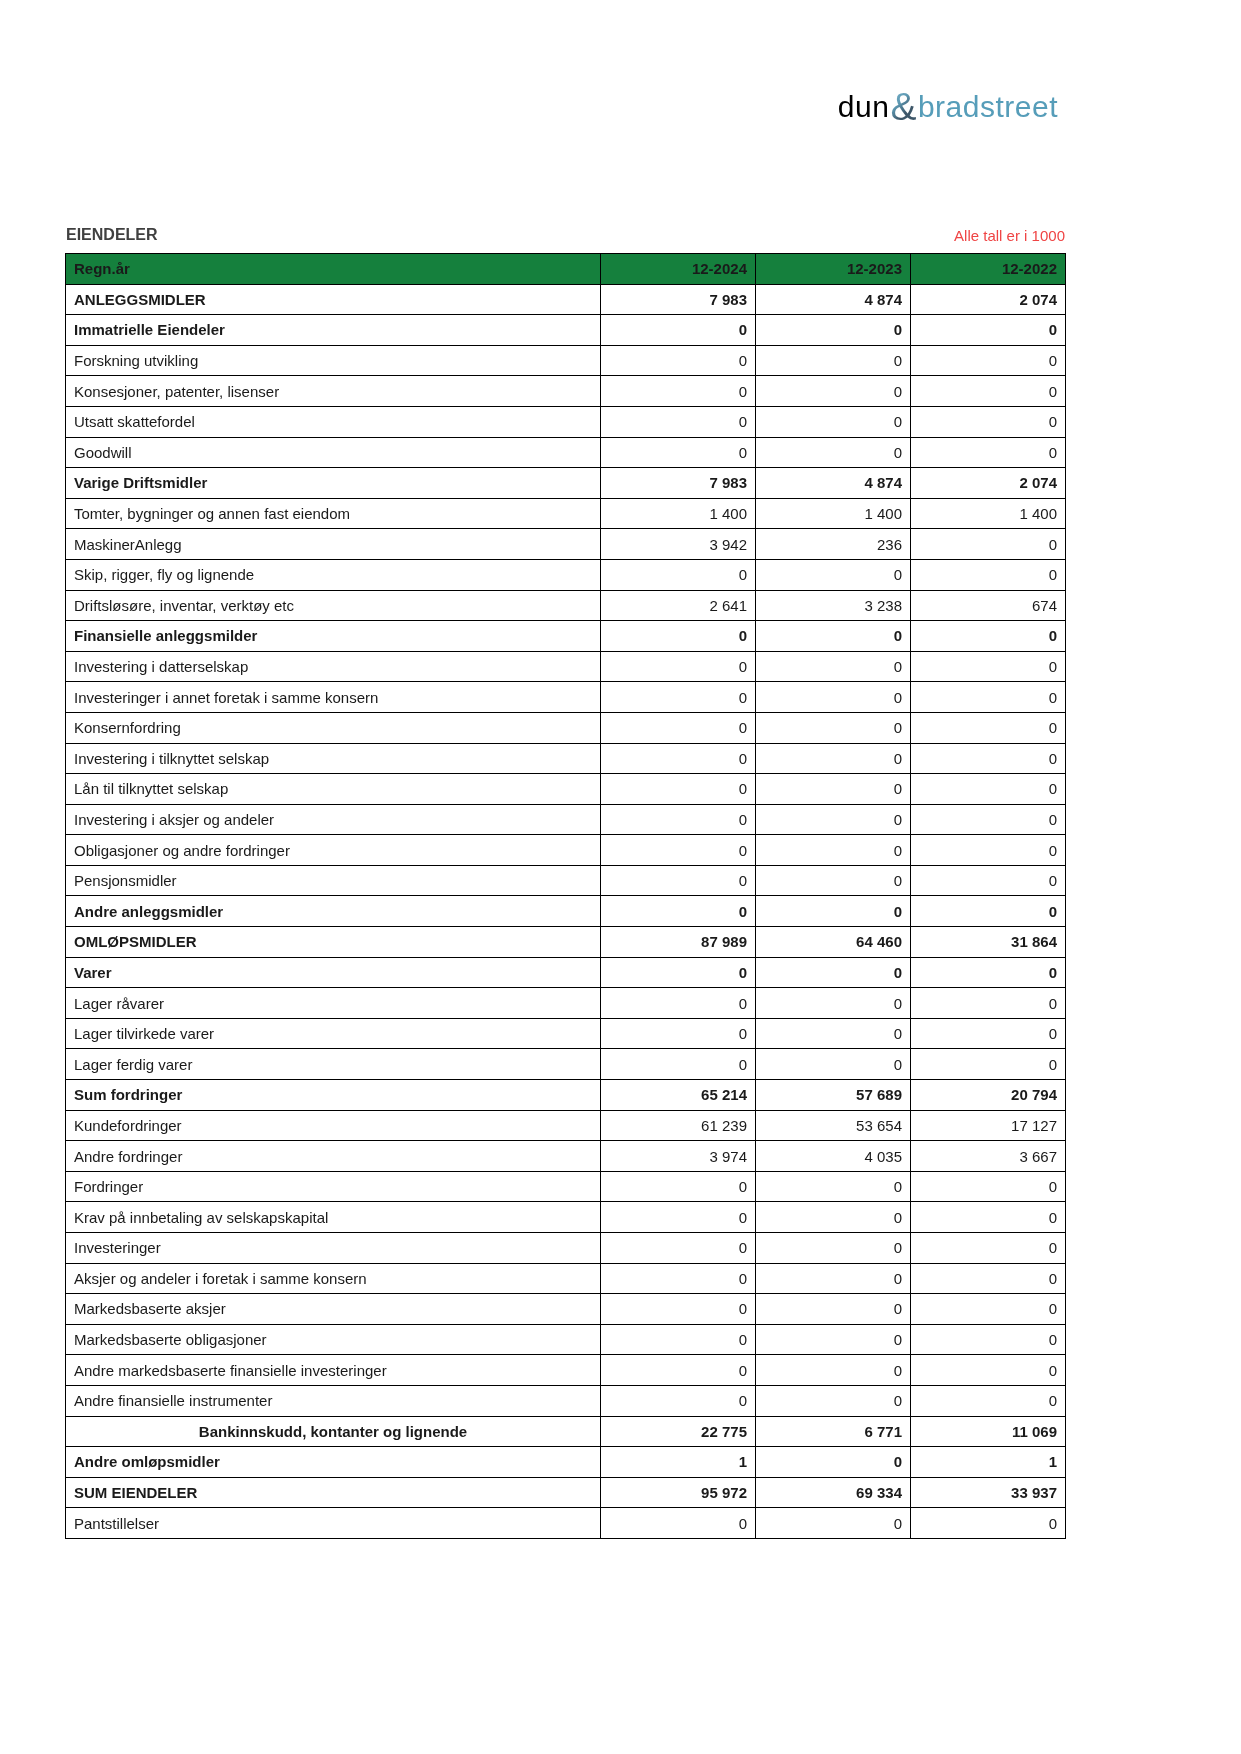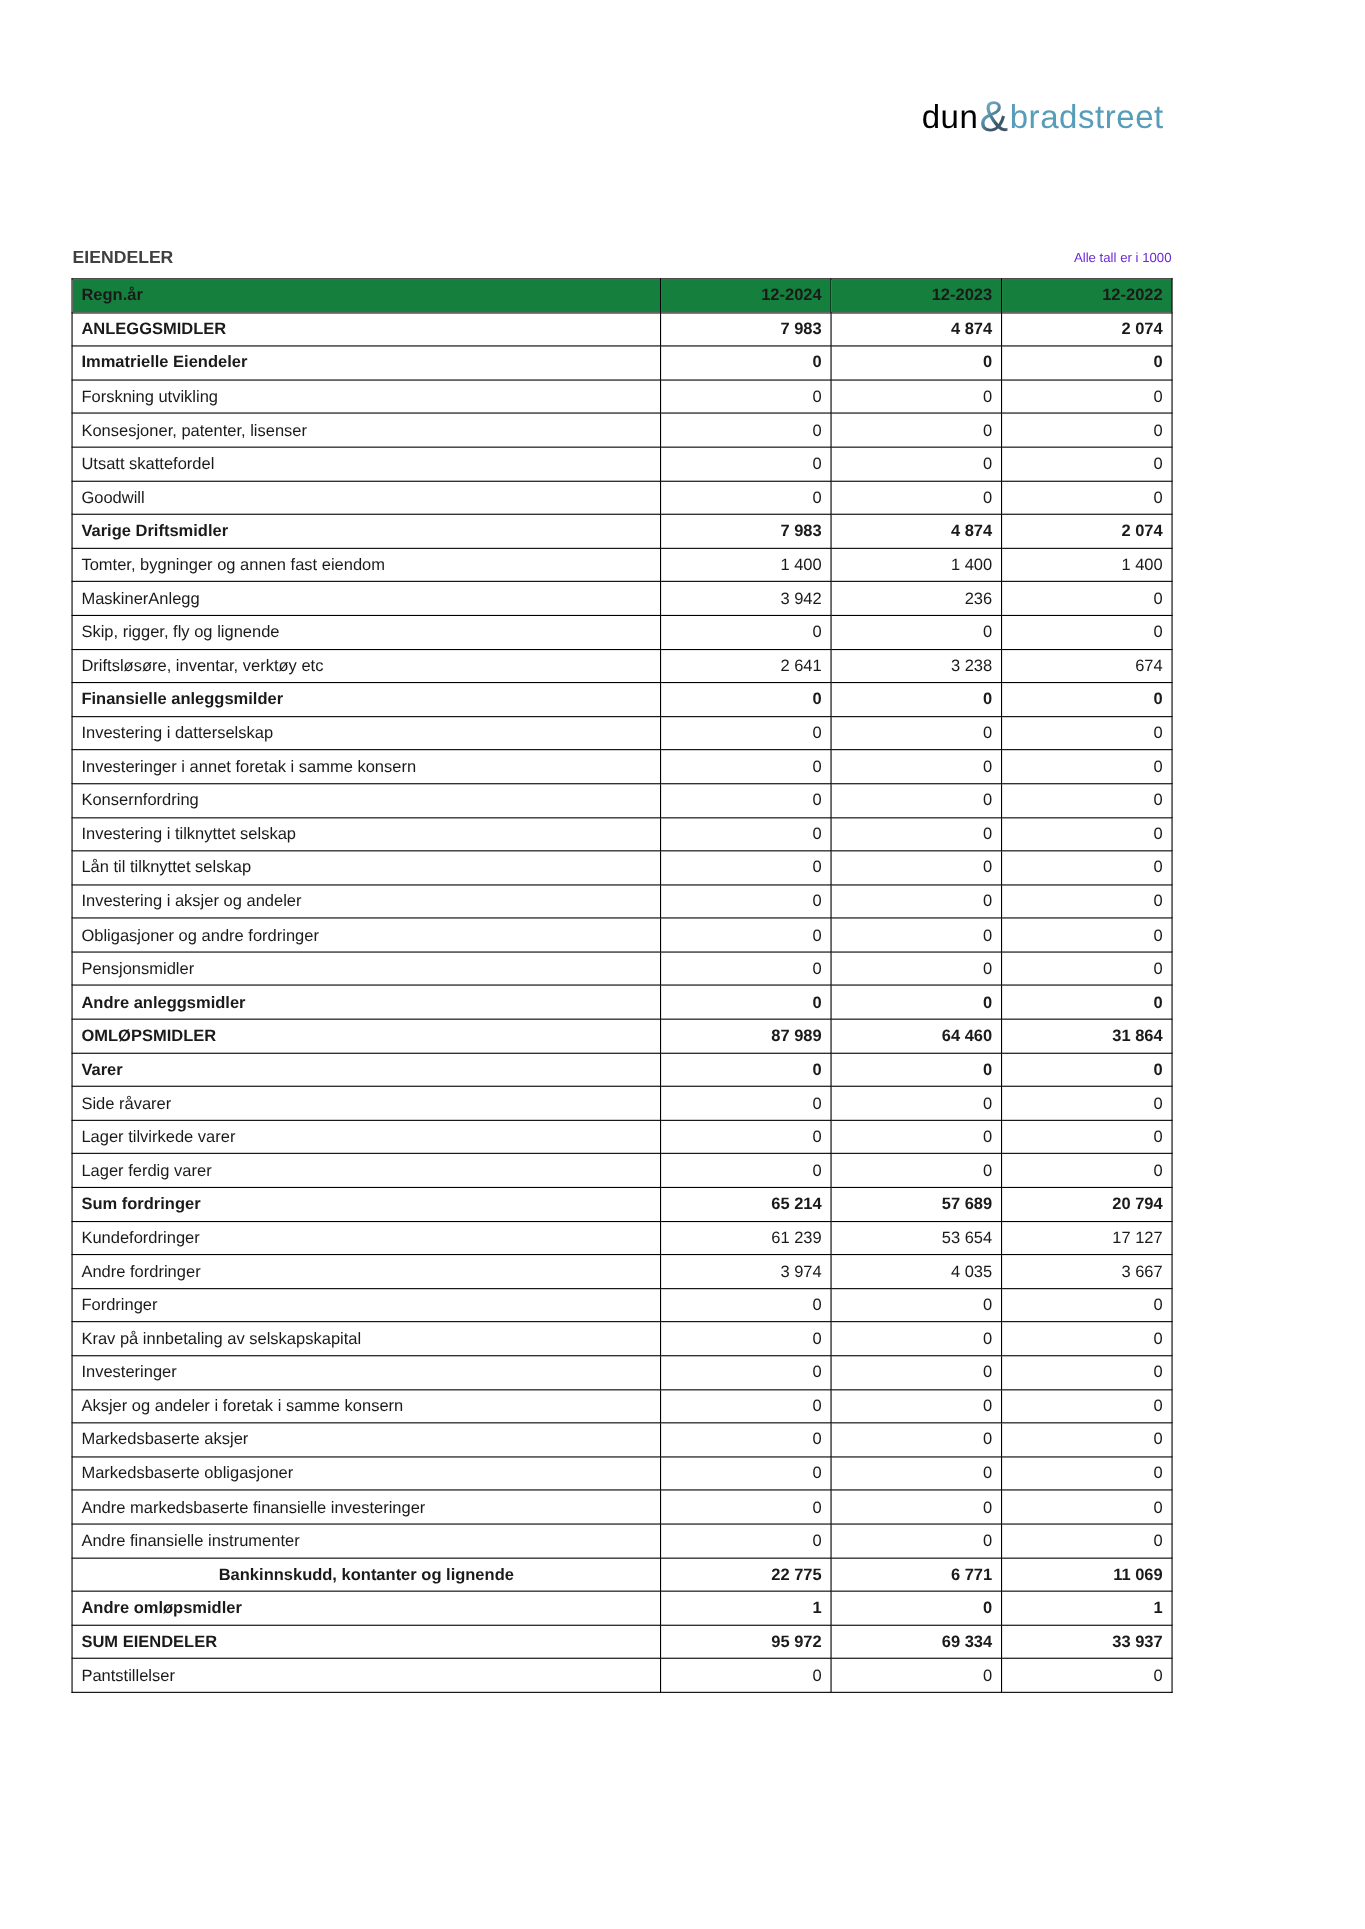--- a/index.html
+++ b/index.html
@@ -26,21 +26,21 @@
   }
   .logo .brad { color: #569db9; }
 
   
   .section-title {
     position: absolute; top: 226px; left: 66px;
     font-size: 16px; font-weight: bold; color: #404040;
   }
   .units-note {
     position: absolute; top: 227px; right: 176px;
-    font-size: 12px; font-weight: 400; color: #6d28d9;
+    font-size: 15px; font-weight: 400; color: #ef4444;
   }
 
   
   table.assets {
     position: absolute; top: 253px; left: 65px;
     width: 1000px;
     border-collapse: collapse;
     table-layout: fixed;
     font-size: 15px;
   }
@@ -226,21 +226,21 @@
           <td class="num">64 460</td>
           <td class="num">31 864</td>
         </tr>
         <tr class="bold">
           <td class="label" style="font-weight: bold;">Varer</td>
           <td class="num">0</td>
           <td class="num">0</td>
           <td class="num">0</td>
         </tr>
         <tr>
-          <td class="label">Side råvarer</td>
+          <td class="label">Lager råvarer</td>
           <td class="num">0</td>
           <td class="num">0</td>
           <td class="num">0</td>
         </tr>
         <tr>
           <td class="label">Lager tilvirkede varer</td>
           <td class="num">0</td>
           <td class="num">0</td>
           <td class="num">0</td>
         </tr>

